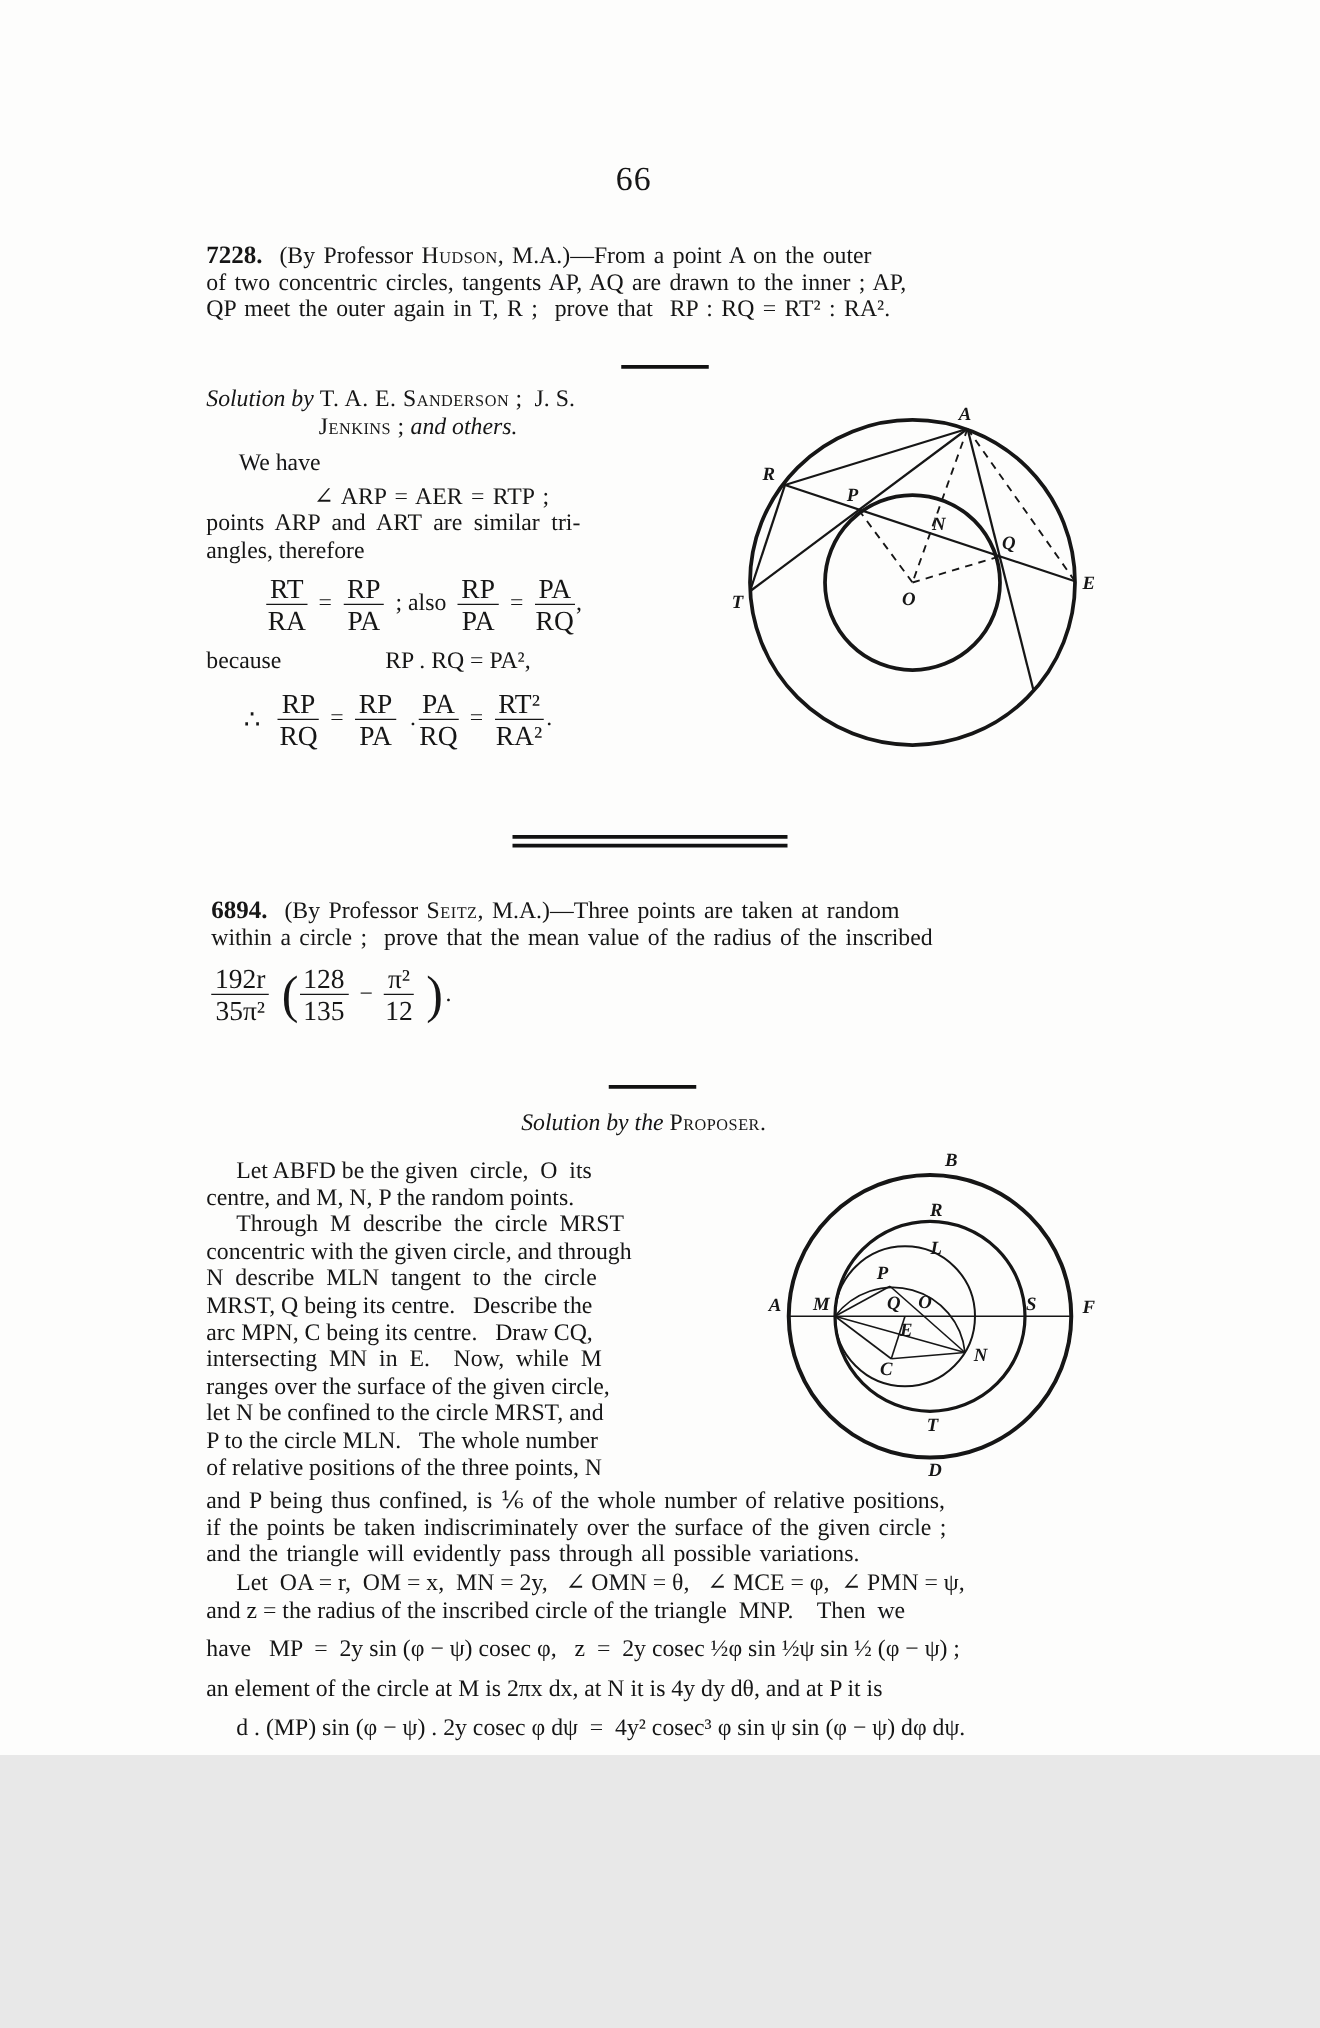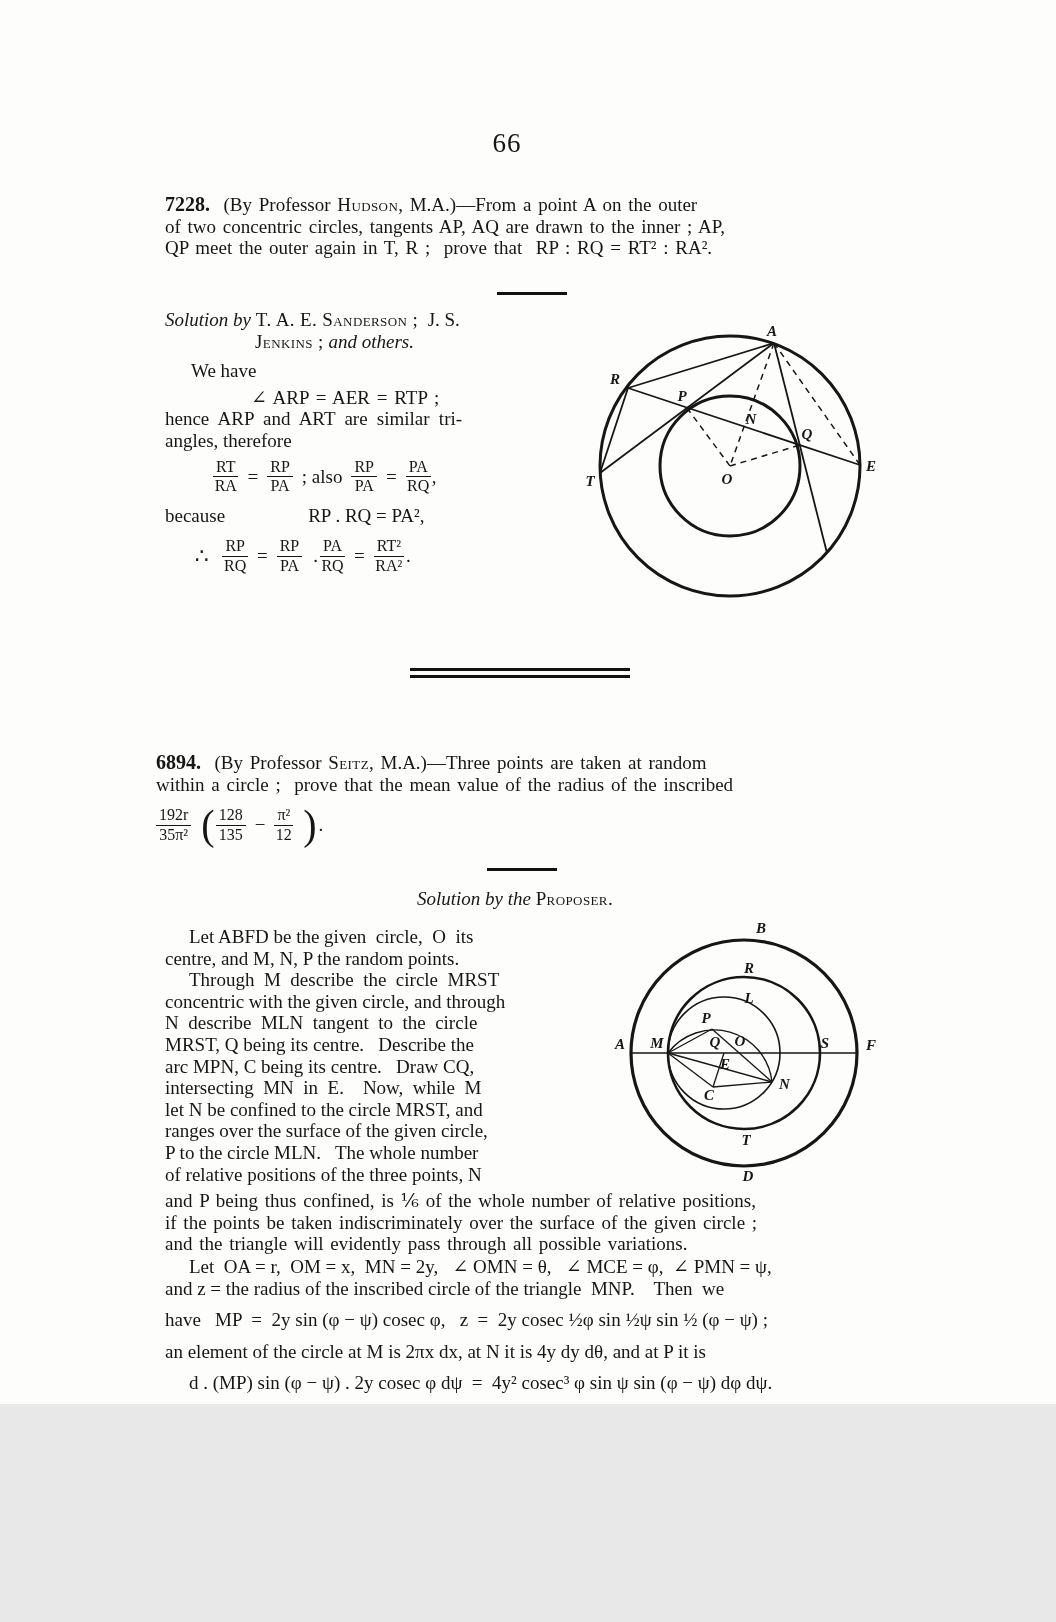--- a/index.html
+++ b/index.html
@@ -9,21 +9,21 @@
   .tline{white-space:pre;height:21.6px;line-height:21.6px;font-size:19px;}
   .ind{padding-left:24px;}
   .it{font-style:italic;}
   .sc{font-variant:small-caps;letter-spacing:.4px;}
   .num{font-weight:bold;font-size:20px;}
   .center{text-align:center;}
   .rule{background:#111;}
   .dblrule{border-top:3px solid #121212;border-bottom:3px solid #121212;height:4px;}
   
   .fr{display:inline-flex;flex-direction:column;align-items:center;vertical-align:middle;
-      line-height:1.05;font-size:16px;}
+      line-height:1.05;font-size:22px;}
   .fr .n{border-bottom:1.7px solid #161616;padding:0 3px 1px 3px;display:block;}
   .fr .d{padding-top:1px;display:block;}
   .eqrow{display:flex;align-items:center;font-size:19px;}
   .eqrow > *{margin-right:9px;}
   .bigp{font-size:40px;font-weight:400;line-height:1;transform:scaleY(1.05);margin:0 1px;}
   .ws4{word-spacing:4.5px;}
   .ws2{word-spacing:2px;}
   svg text{font-family:"Liberation Serif","DejaVu Serif",serif;font-weight:bold;font-style:italic;
            font-size:15px;fill:#161616;}
   .wm{display:flex;align-items:baseline;font-family:"Liberation Sans","DejaVu Sans",sans-serif;}
@@ -43,21 +43,21 @@
     <div class="tline ws2">QP meet the outer again in T, R ;  prove that  RP : RQ = RT² : RA².</div>
   </div>
 
   <div class="abs rule" style="left:497px;top:292px;width:70px;height:3px;"></div>
 
   <div class="abs" style="left:165px;top:309px;width:405px;">
     <div class="tline"><span class="it">Solution by </span><span class="sc">T. A. E. Sanderson ;</span><span>  J. S.</span></div>
     <div class="tline" style="padding-left:90px;"><span class="sc">Jenkins ;</span><span class="it"> and others.</span></div>
     <div class="tline" style="padding-left:26px;margin-top:8px;">We have</div>
     <div class="tline ws2" style="padding-left:86px;margin-top:5px;">∠ ARP = AER = RTP ;</div>
-    <div class="tline ws4">hence ARP and ART are similar tri-</div>
+    <div class="tline ws4">points ARP and ART are similar tri-</div>
     <div class="tline">angles, therefore</div>
 
     <div class="eqrow" style="margin-top:7px;margin-left:48px;">
       <span class="fr">
           <span class="n">RT</span>
           <span class="d">RA</span>
         </span>
       <span>=</span>
       <span class="fr">
           <span class="n">RP</span>
@@ -129,21 +129,21 @@
     <text x="30" y="180" text-anchor="middle">T</text>
     <text x="306" y="165" text-anchor="start">E</text>
     <text x="122" y="95" text-anchor="middle">P</text>
     <text x="247" y="133" text-anchor="middle">Q</text>
     <text x="191" y="118" text-anchor="middle">N</text>
     <text x="167" y="178" text-anchor="middle">O</text>
   </svg>
 
   <div class="abs dblrule" style="left:410px;top:668px;width:220px;"></div>
 
-  <div class="abs" style="left:156px;top:718px;width:748px;margin-top:34px;">
+  <div class="abs" style="left:169px;top:718px;width:748px;">
     <div class="tline ws2"><span class="num">6894.</span><span>  (By Professor </span><span class="sc">Seitz</span><span>, M.A.)—Three points are taken at random</span></div>
     <div class="tline ws2">within a circle ;  prove that the mean value of the radius of the inscribed</div>
     <div class="eqrow" style="margin-top:10px;">
       <span class="fr">
           <span class="n">192r</span>
           <span class="d">35π²</span>
         </span>
       <span class="bigp">(</span>
       <span class="fr">
           <span class="n">128</span>
@@ -167,22 +167,22 @@
 
   <div class="abs" style="left:165px;top:926px;width:420px;">
     <div class="tline ind">Let ABFD be the given  circle,  O  its</div>
     <div class="tline">centre, and M, N, P the random points.</div>
     <div class="tline ind">Through  M  describe  the  circle  MRST</div>
     <div class="tline">concentric with the given circle, and through</div>
     <div class="tline">N  describe  MLN  tangent  to  the  circle</div>
     <div class="tline">MRST, Q being its centre.   Describe the</div>
     <div class="tline">arc MPN, C being its centre.   Draw CQ,</div>
     <div class="tline">intersecting  MN  in  E.    Now,  while  M</div>
+    <div class="tline">ranges over the surface of the given circle,</div>
     <div class="tline">let N be confined to the circle MRST, and</div>
-    <div class="tline">ranges over the surface of the given circle,</div>
     <div class="tline">P to the circle MLN.   The whole number</div>
     <div class="tline">of relative positions of the three points, N</div>
   </div>
 
   <svg class="abs" style="left:598px;top:893px;" width="302" height="300" viewBox="0 0 302 300">
     <g fill="none" stroke="#161616">
       <circle cx="146" cy="160" r="113" stroke-width="3.2"></circle>
       <circle cx="146" cy="160" r="76" stroke-width="2.6"></circle>
       <circle cx="126" cy="160" r="56" stroke-width="1.6"></circle>
       <path d="M 70 160 A 58 58 0 0 1 174 189" stroke-width="1.4"></path>

